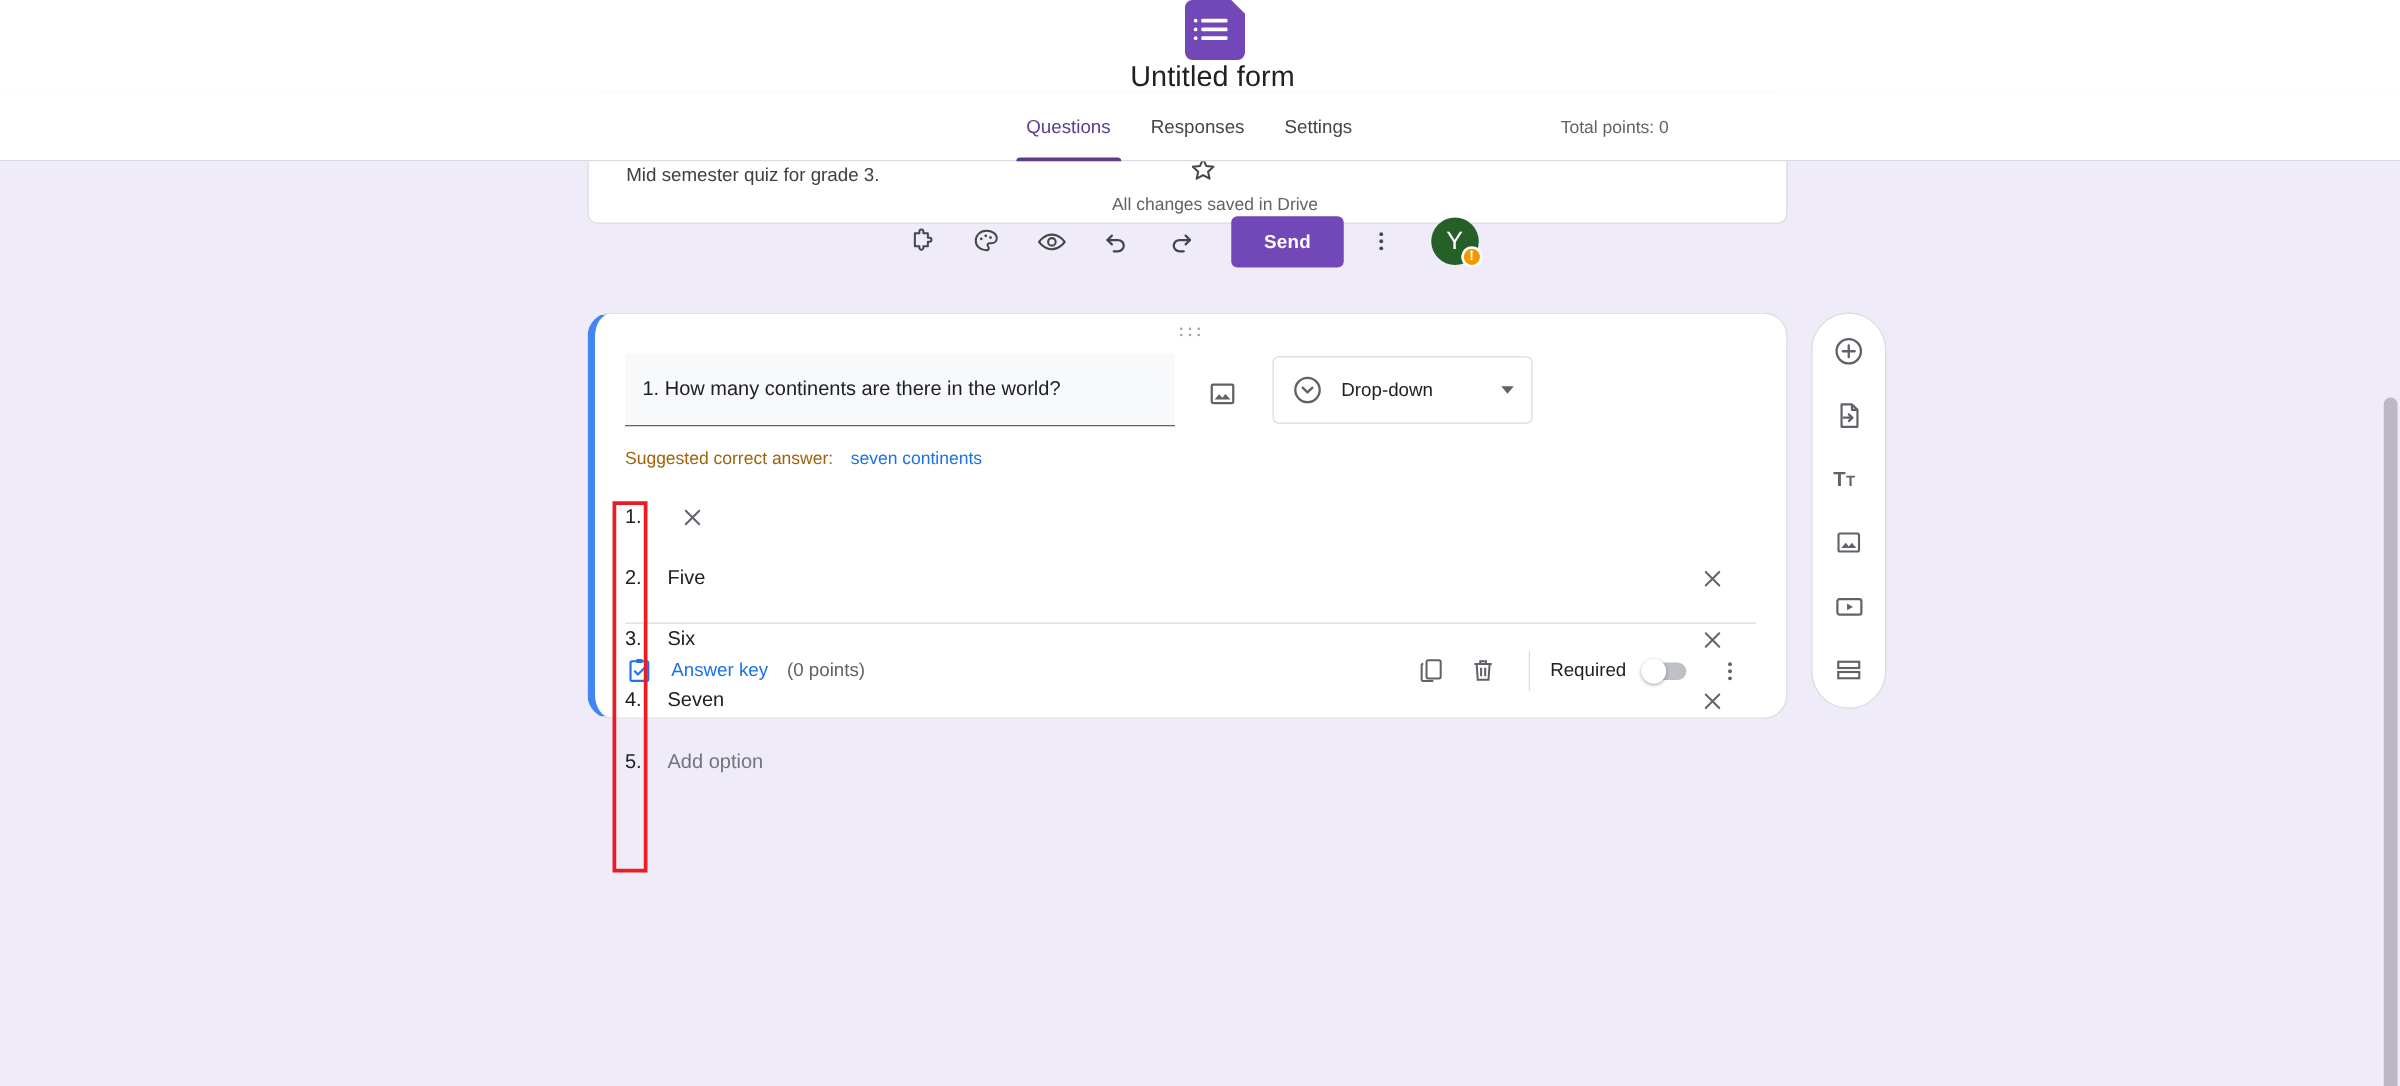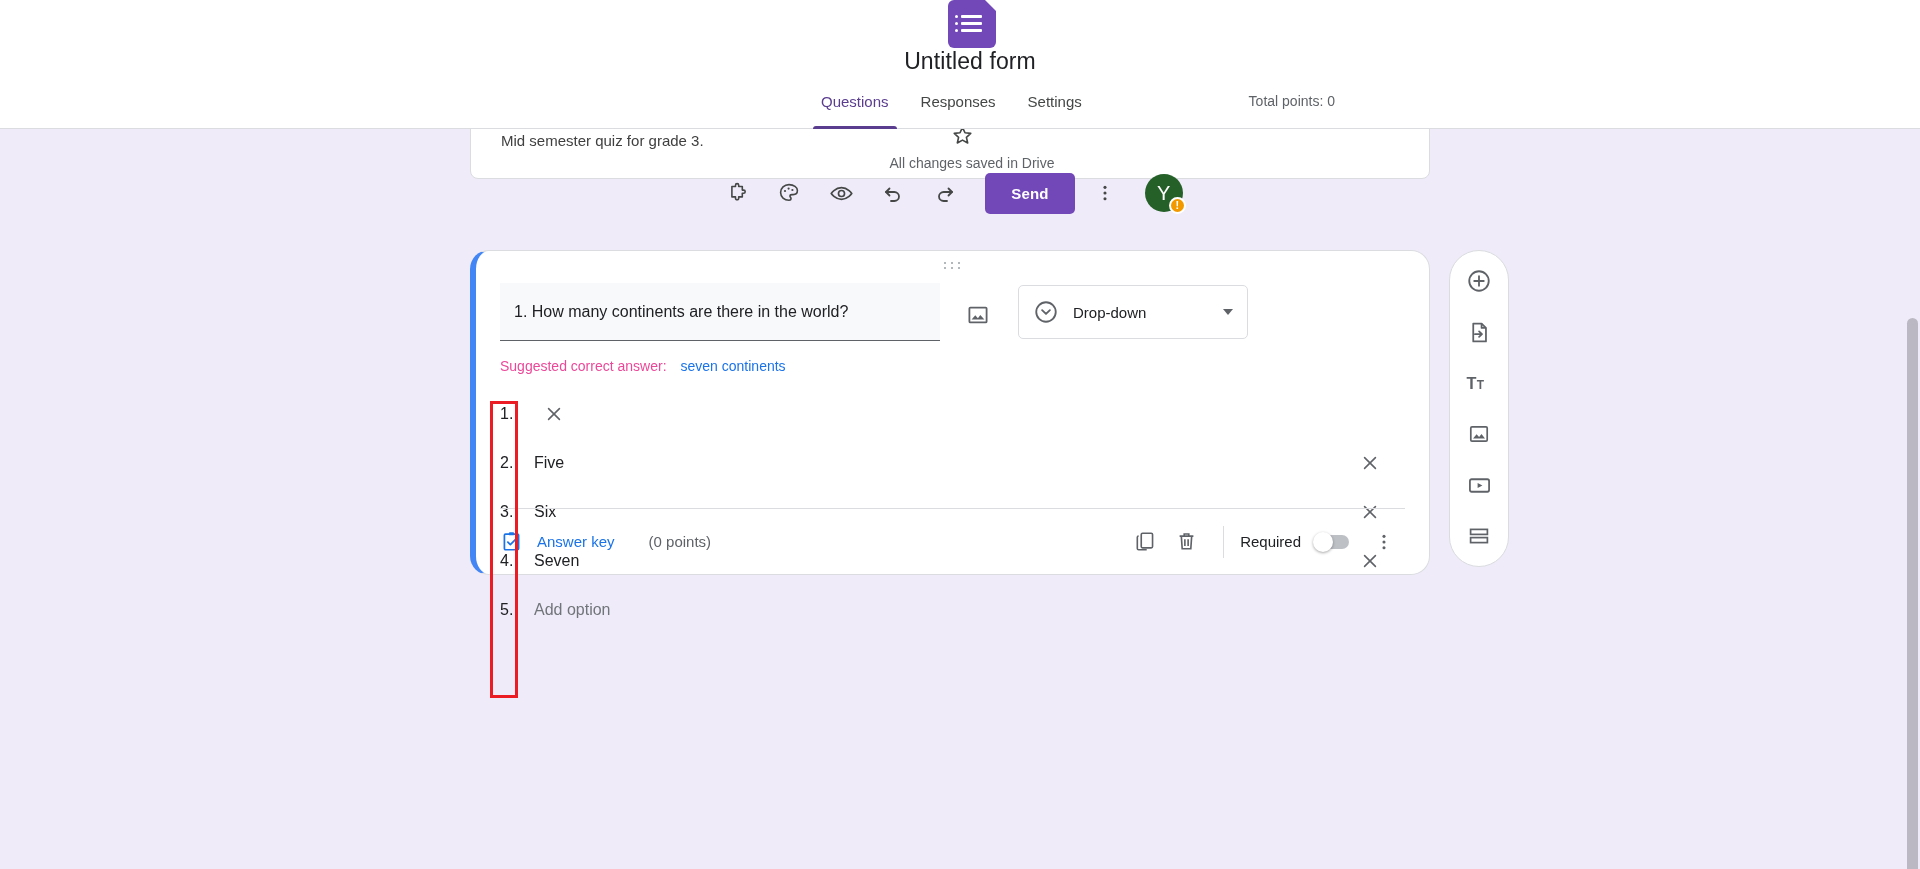--- a/index.html
+++ b/index.html
@@ -150,51 +150,51 @@
   .q-field {
     width: 440px; height: 58px;
     background: #f8f9fa; border-bottom: 1px solid #5f6368;
     display: flex; align-items: center; padding: 0 14px;
     font-size: 16px; color: #202124; cursor: text;
   }
   .q-img-btn { margin-left: 18px; margin-top: 12px; width: 40px; height: 40px;
     display:flex; align-items:center; justify-content:center; border-radius:50%; cursor:pointer; }
   .type-select {
     margin-left: 20px; margin-top: 2px;
-    width: 230px; height: 54px;
+    width: 208px; height: 54px;
     border: 1px solid #dadce0; border-radius: 5px;
     display: flex; align-items: center; padding: 0 14px;
     cursor: pointer; background: #fff;
   }
   .type-select .lbl { margin-left: 14px; font-size: 15px; color: #202124; flex: 1 1 auto; }
   .caret { width: 0; height: 0; border-left: 5px solid transparent; border-right: 5px solid transparent; border-top: 6px solid #5f6368; }
 
   .suggested {
     position: absolute; left: 24px; top: 107px;
     display: flex; align-items: center; font-size: 14px;
   }
-  .suggested .lab { color: #ec4899; }
+  .suggested .lab { color: #a16207; }
   .suggested .val { color: #1a73e8; margin-left: 14px; cursor: pointer; }
 
   .options { position: absolute; left: 24px; top: 138px; width: 906px; }
   .opt-row { height: 49px; display: flex; align-items: center; }
   .opt-num { width: 34px; font-size: 16px; color: #202124; flex: 0 0 auto; }
   .opt-text { font-size: 16px; color: #202124; flex: 1 1 auto; cursor: text; }
   .opt-text.placeholder { color: #70757a; }
   .opt-x { width: 40px; height: 40px; display:flex; align-items:center; justify-content:center;
     border-radius:50%; cursor:pointer; flex:0 0 auto; margin-right: 16px; }
 
   .card-footer {
     position: absolute; left: 24px; right: 24px; bottom: 0;
-    height: 66px; border-top: 1px solid #dadce0;
+    height: 76px; border-top: 1px solid #dadce0;
     display: flex; align-items: center;
   }
   .answer-key { display: flex; align-items: center; cursor: pointer; }
   .answer-key .ak-label { margin-left: 14px; font-size: 15px; color: #1a73e8; }
-  .points { margin-left: 34px; font-size: 15px; color: #5f6368; }
+  .points { margin-left: 15px; font-size: 15px; color: #5f6368; }
   .footer-spacer { flex: 1 1 auto; }
   .foot-icon { width: 42px; height: 42px; display:flex; align-items:center; justify-content:center;
     border-radius: 50%; cursor: pointer; }
   .vdivider { width: 1px; height: 32px; background: #dadce0; margin: 0 16px; }
   .required-label { font-size: 15px; color: #202124; margin-right: 14px; }
   .toggle { width: 34px; height: 14px; background: #bdc1c6; border-radius: 7px; position: relative; cursor: pointer; }
   .toggle .knob {
     position: absolute; left: -2px; top: -3px;
     width: 20px; height: 20px; border-radius: 50%;
     background: #fff; box-shadow: 0 1px 3px rgba(0,0,0,.35);

